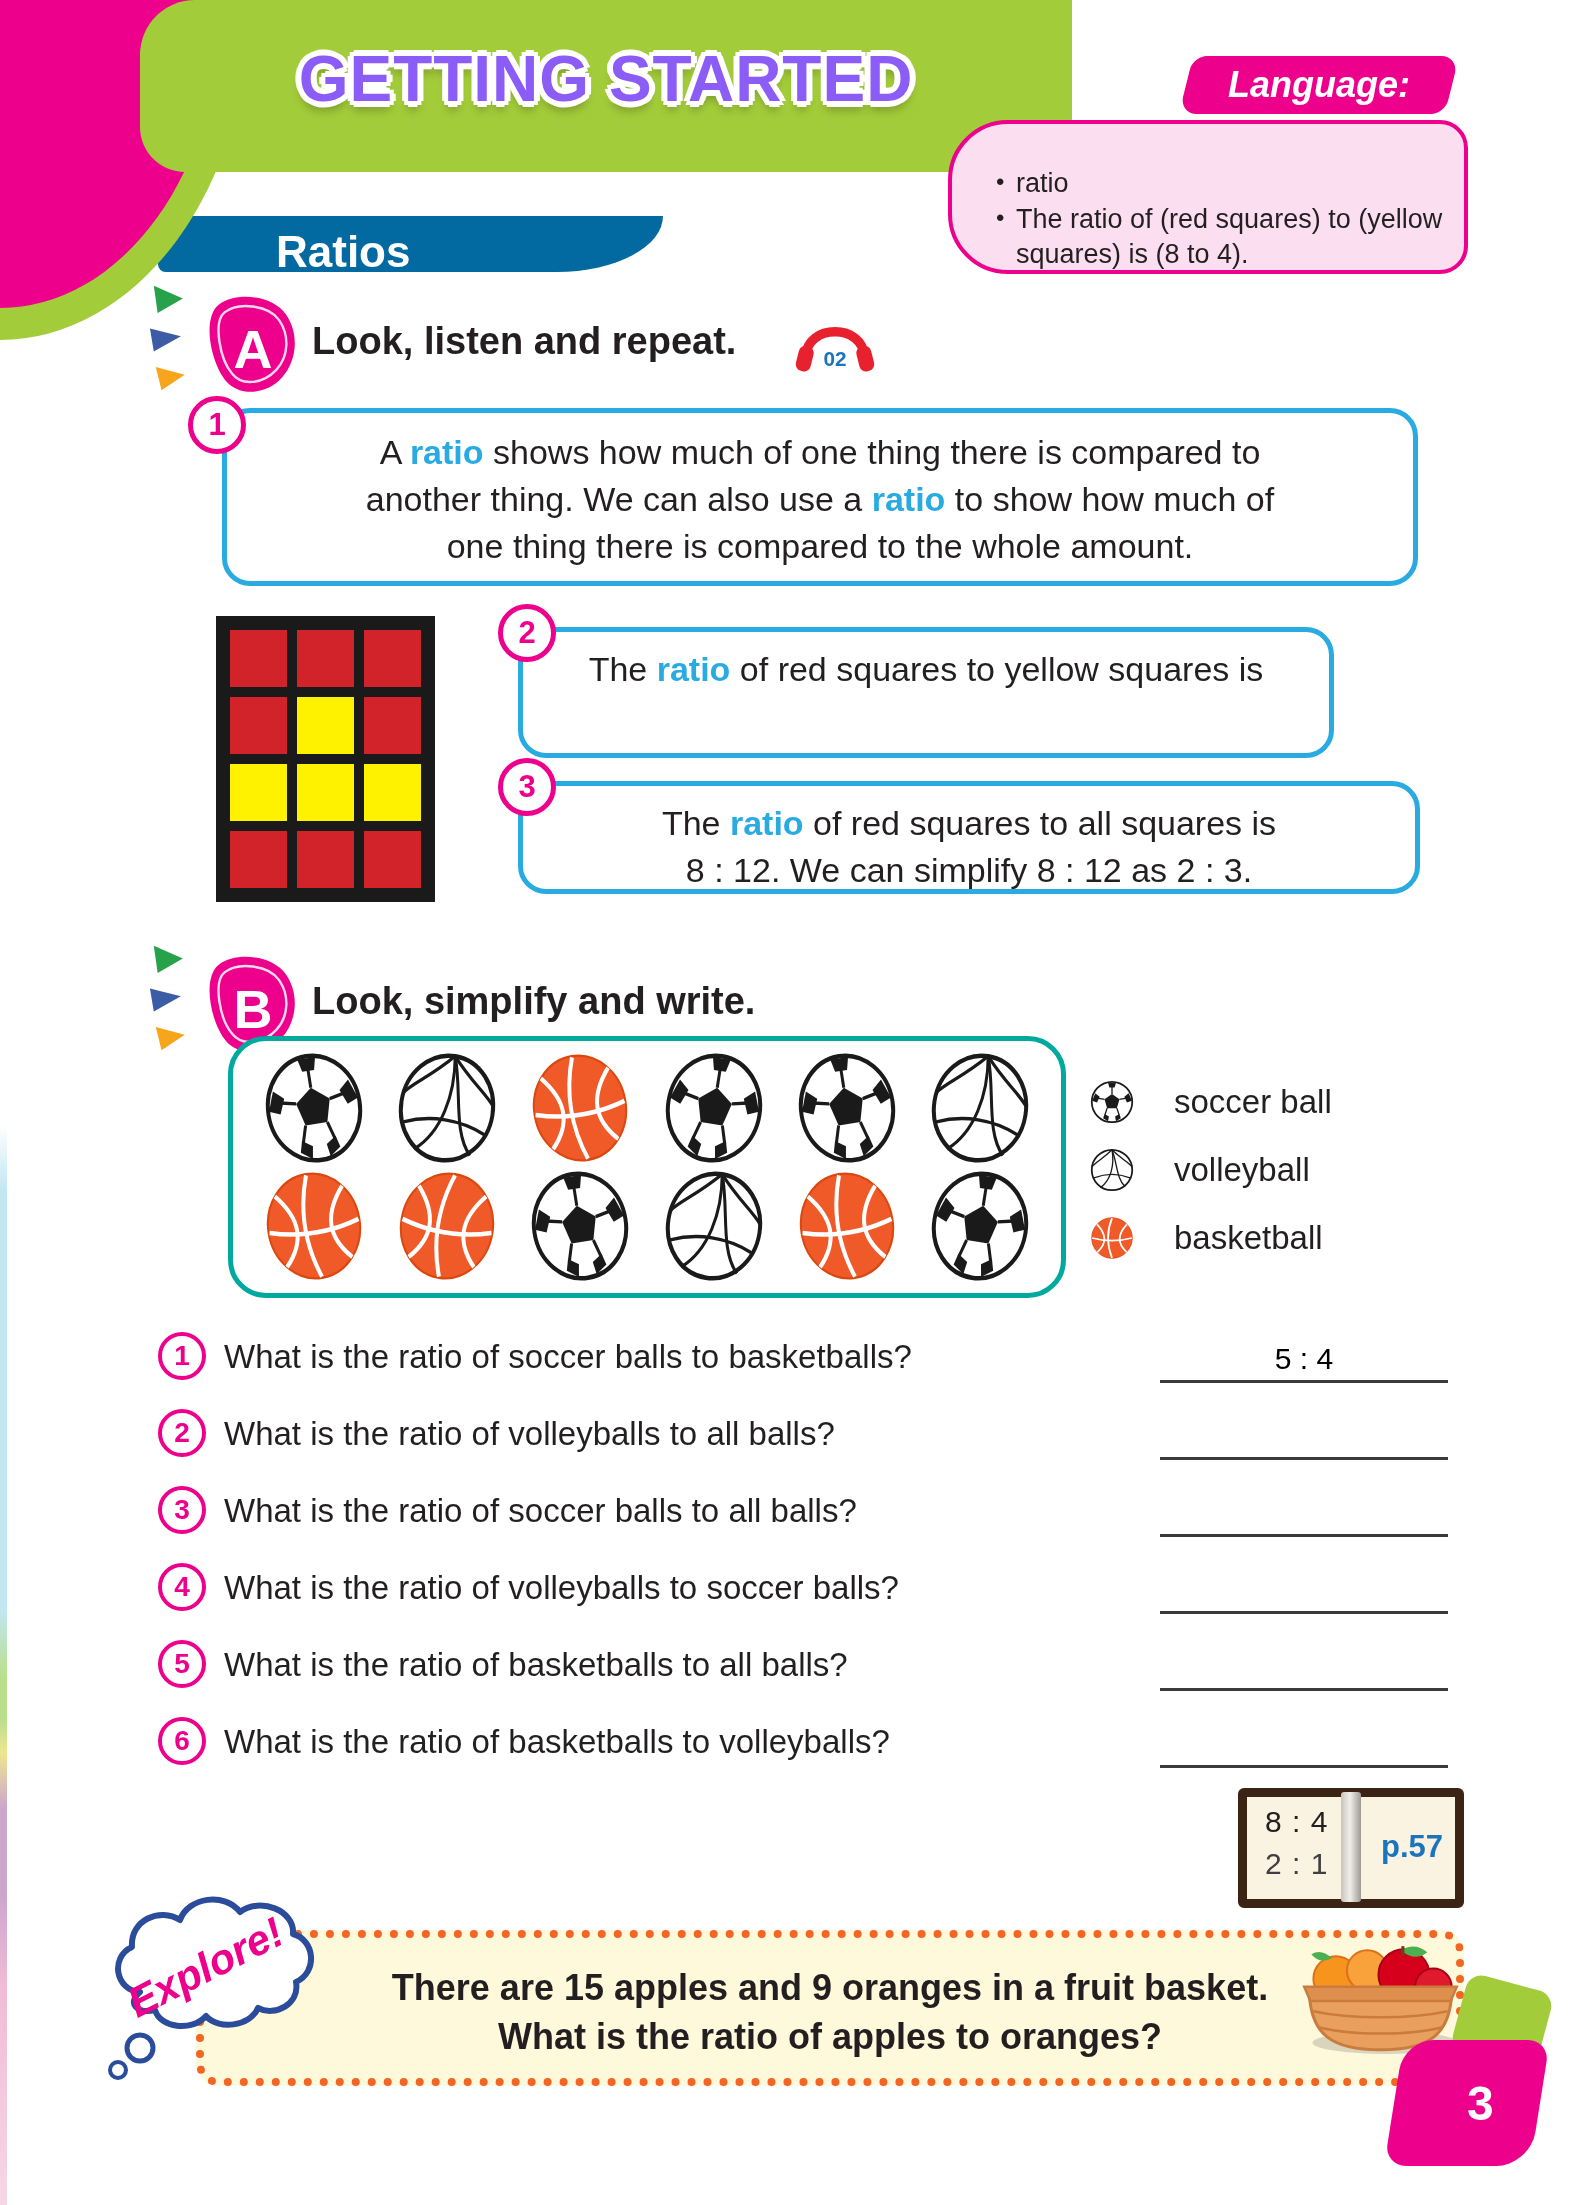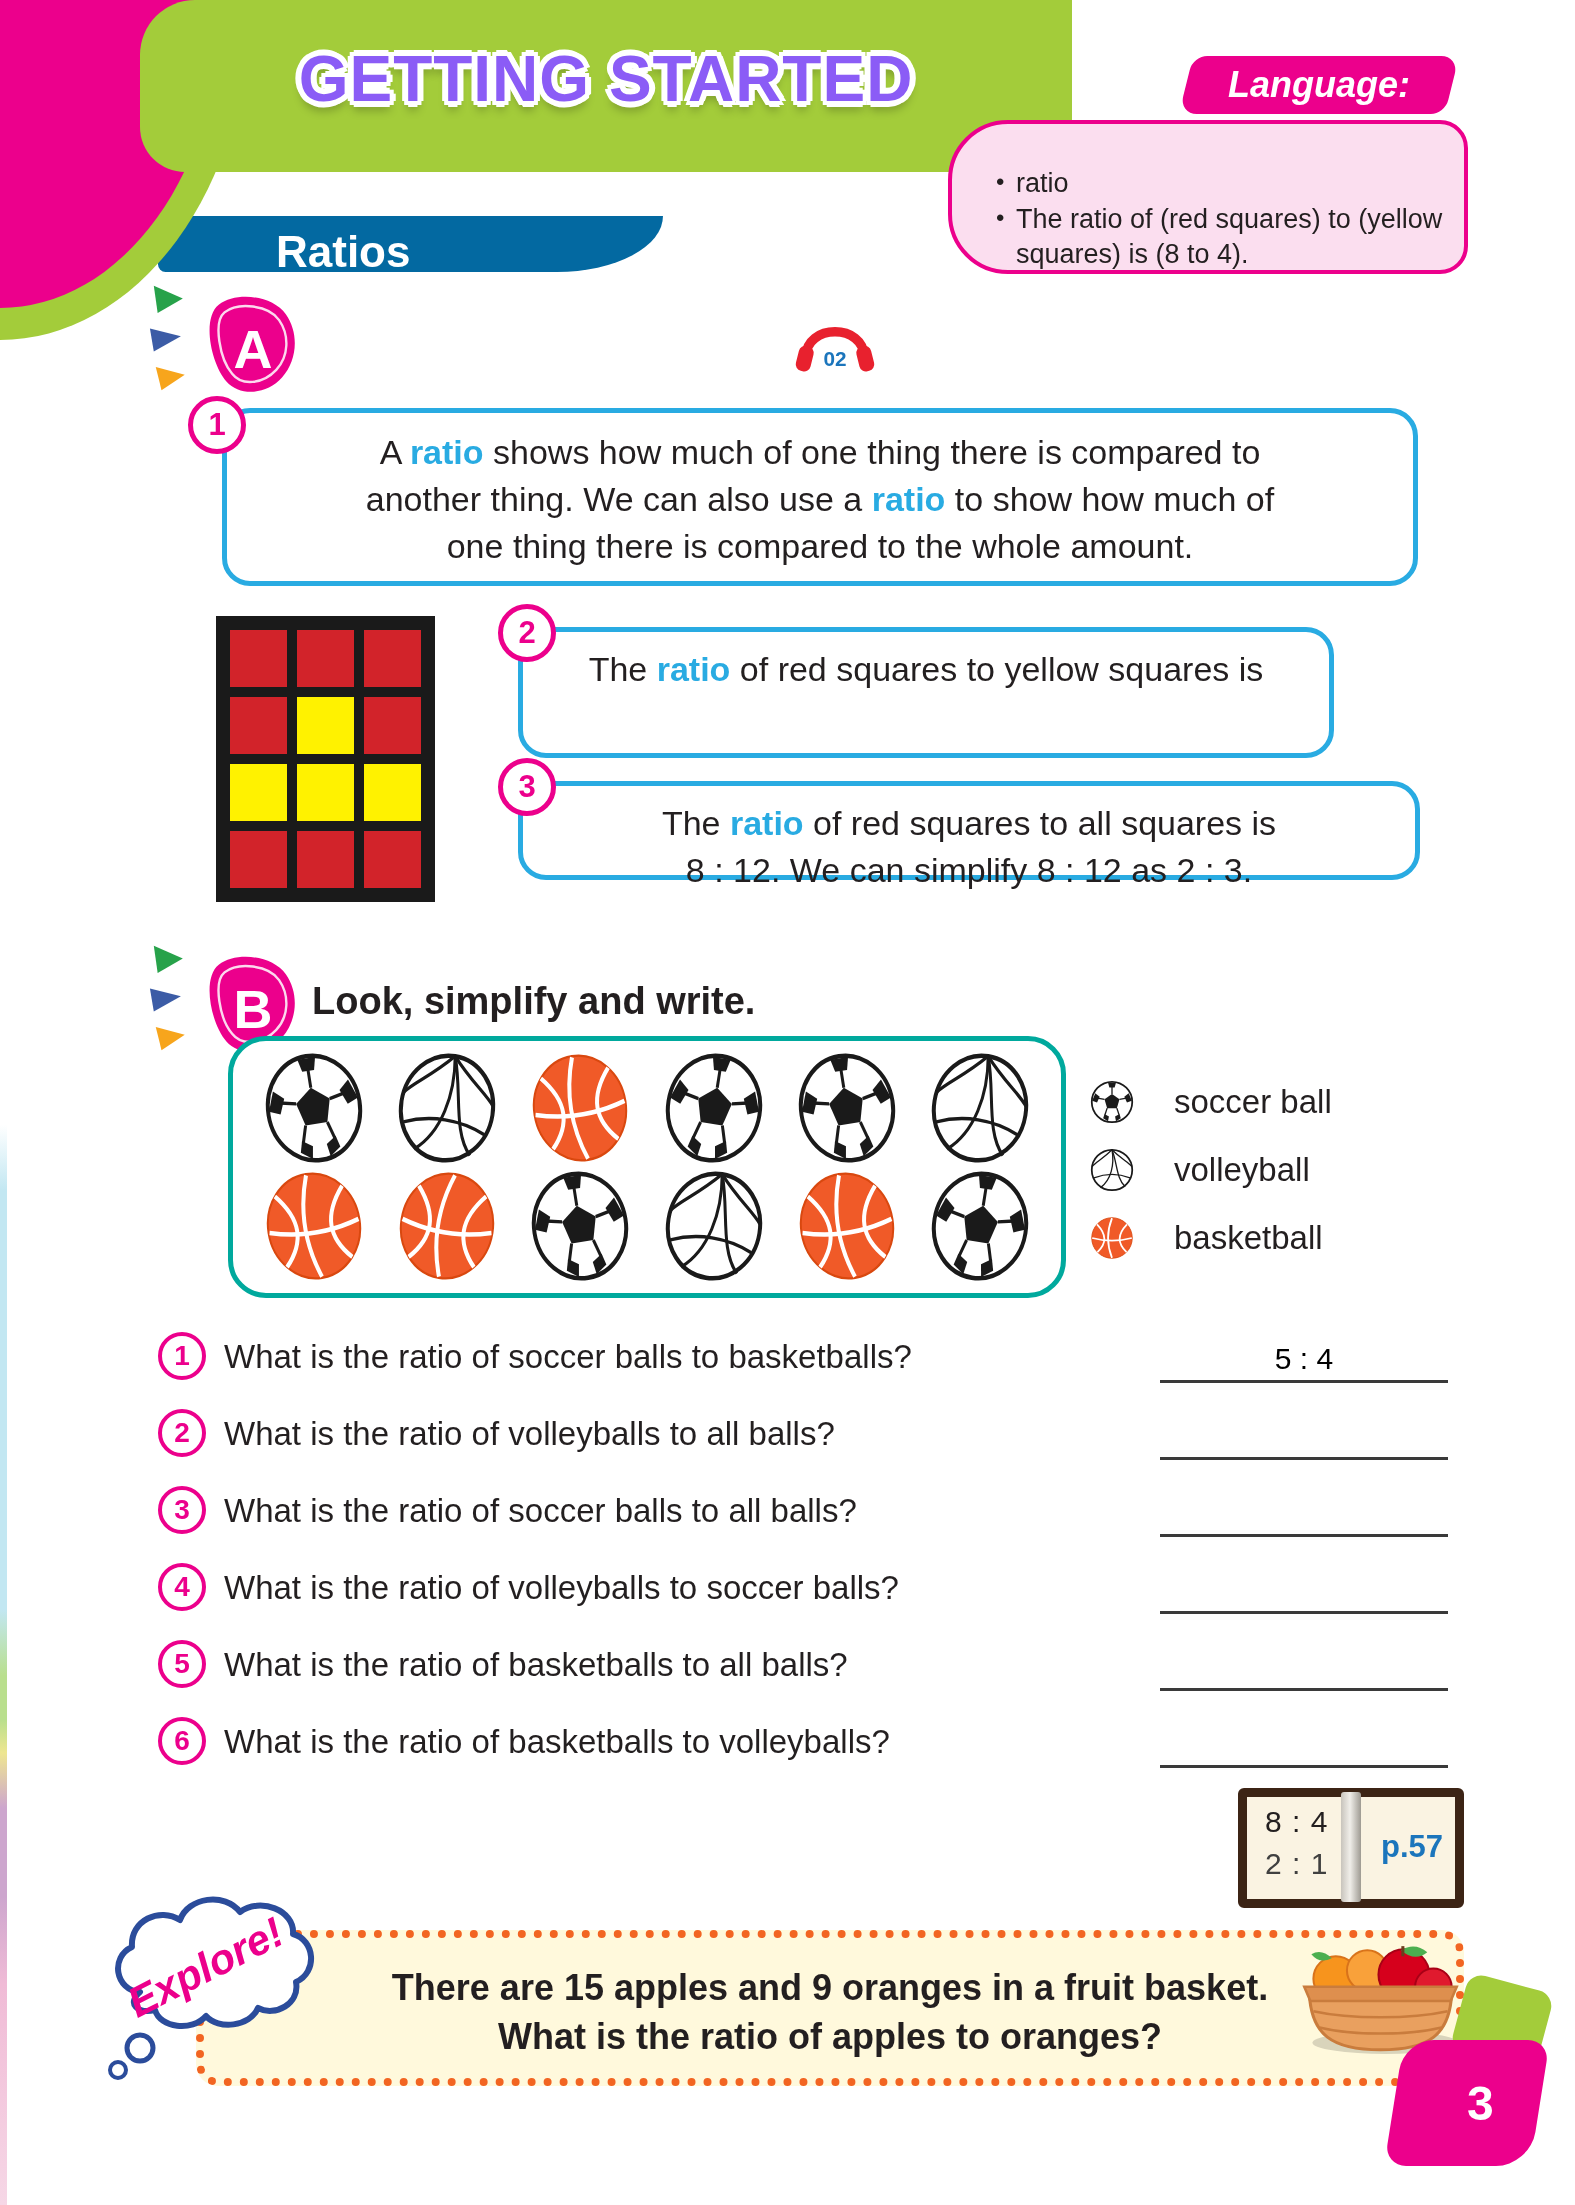--- a/index.html
+++ b/index.html
@@ -182,20 +182,21 @@
     <span>Language:</span>
   </div>
 
   <svg class="confetti" style="left:148px;top:280px">
       <use href="#sym-confetti"></use>
     </svg>
   <svg class="badge" style="left:190px;top:286px">
     <use href="#sym-badge"></use>
     <text x="63" y="82" text-anchor="middle" font-size="54" font-weight="bold" fill="#fff">A</text>
   </svg>
+  <div class="sec-title" style="left:312px;top:320px">Look, listen and repeat.</div>
   <svg class="headphones" style="left:792px;top:312px" viewBox="0 0 90 70">
     <path d="M14,48 C14,12 76,12 76,48" fill="none" stroke="#E8212E" stroke-width="10" stroke-linecap="round"></path>
     <rect x="5" y="36" width="16" height="27" rx="7" fill="#E8212E" transform="rotate(14 13 49)"></rect>
     <rect x="69" y="36" width="16" height="27" rx="7" fill="#E8212E" transform="rotate(-14 77 49)"></rect>
     <text x="45" y="57" text-anchor="middle" font-size="22" font-weight="bold" fill="#1B75BC">02</text>
   </svg>
 
   <div class="bubble" style="left:222px;top:408px;width:1196px;height:178px;padding-top:16px;box-sizing:border-box">
       <div><span>A </span><span class="accent">ratio</span><span> shows how much of one thing there is compared to</span></div>
       <div><span>another thing. We can also use a </span><span class="accent">ratio</span><span> to show how much of</span></div>
@@ -216,21 +217,21 @@
       <div class="sq-cell" style="background: rgb(210, 35, 42);"></div>
       <div class="sq-cell" style="background: rgb(210, 35, 42);"></div>
       <div class="sq-cell" style="background: rgb(210, 35, 42);"></div>
     </div>
 
   <div class="bubble" style="left:518px;top:627px;width:816px;height:131px;padding-top:14px;box-sizing:border-box">
       <div><span>The </span><span class="accent">ratio</span><span> of red squares to yellow squares is</span></div>
     </div>
   <div class="numcircle" style="left:498px;top:604px">2</div>
 
-  <div class="bubble" style="left:518px;top:781px;width:902px;height:99px;padding-top:14px;box-sizing:border-box">
+  <div class="bubble" style="left:518px;top:781px;width:902px;height:113px;padding-top:14px;box-sizing:border-box">
       <div><span>The </span><span class="accent">ratio</span><span> of red squares to all squares is</span></div>
       <div><span>8 : 12. We can simplify 8 : 12 as 2 : 3.</span></div>
     </div>
   <div class="numcircle" style="left:498px;top:758px">3</div>
 
   <svg class="confetti" style="left:148px;top:940px">
       <use href="#sym-confetti"></use>
     </svg>
   <svg class="badge" style="left:190px;top:946px">
     <use href="#sym-badge"></use>

